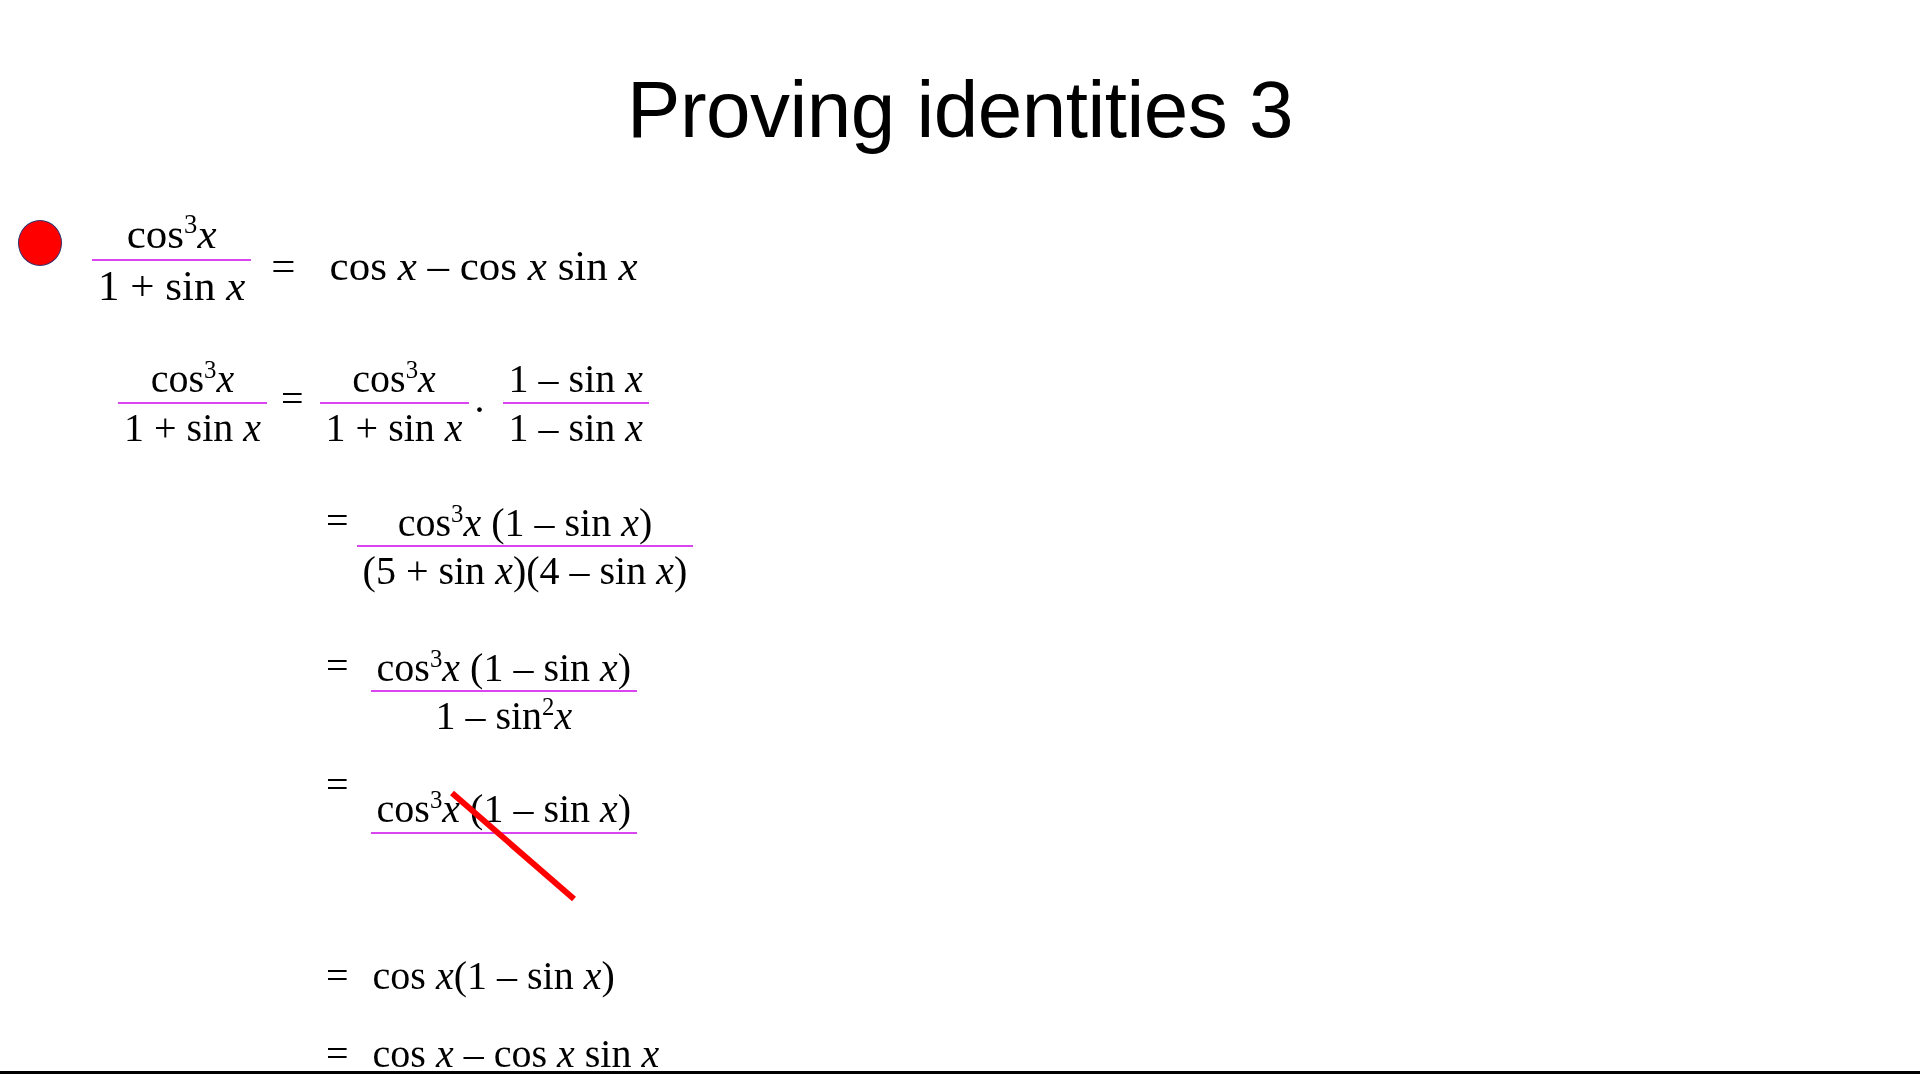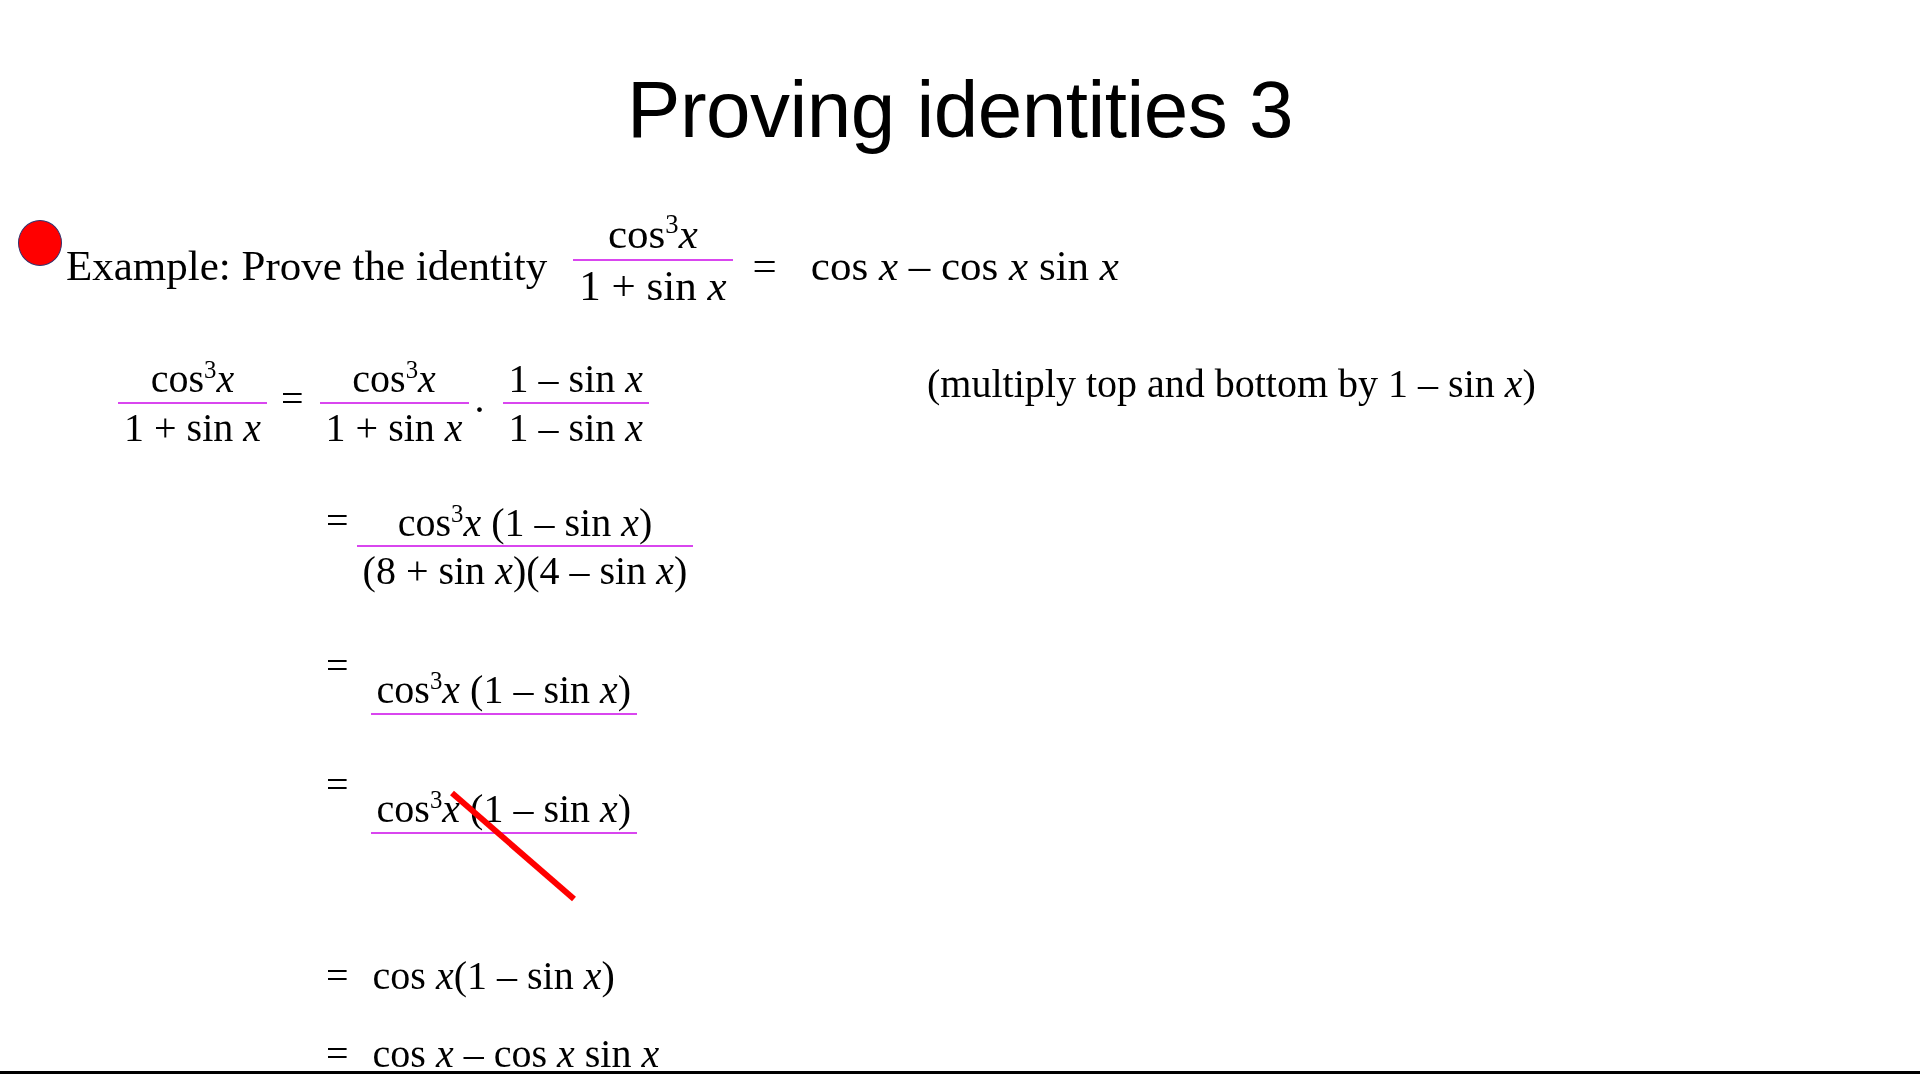--- a/index.html
+++ b/index.html
@@ -131,54 +131,52 @@
 </head>
 <body>
 
 <div class="slide" style="background: rgb(255, 255, 255);">
 
   <div class="slide-title">Proving identities 3</div>
 
   <div class="bullet-row">
     <div class="bullet-dot" style="background: rgb(255, 0, 0);"></div>
     <div class="bullet-text math">
-      <span>Example: Prove the identity</span><span style="display:inline-block;width:26px;"></span><span class="frac inline-frac" style="vertical-align:-20px;">
+      <span style="display:inline-block;width:26px;"></span><span class="frac inline-frac" style="vertical-align:-20px;">
           <span class="num"><span>cos</span><span class="sup">3</span><span class="var">x</span></span>
           <span class="den"><span>1 + sin </span><span class="var">x</span></span>
         </span><span style="display:inline-block;width:20px;"></span><span class="eq-sign">=</span><span style="display:inline-block;width:34px;"></span><span><span>cos </span><span class="var">x</span><span> – </span><span>cos </span><span class="var">x</span><span> sin </span><span class="var">x</span></span>
     </div>
   </div>
 
   <div class="eq-row math" style="left:118px; top:358px;">
     <span class="frac inline-frac">
       <span class="num"><span>cos</span><span class="sup">3</span><span class="var">x</span></span>
       <span class="den"><span>1 + sin </span><span class="var">x</span></span>
     </span><span style="display:inline-block;width:14px;"></span><span class="eq-sign">=</span><span style="display:inline-block;width:16px;"></span><span class="frac inline-frac">
       <span class="num"><span>cos</span><span class="sup">3</span><span class="var">x</span></span>
       <span class="den"><span>1 + sin </span><span class="var">x</span></span>
     </span><span style="display:inline-block;width:6px;"></span><span class="eq-sign" style="vertical-align:0px;">.</span><span style="display:inline-block;width:18px;"></span><span class="frac inline-frac">
       <span class="num"><span>1 – sin </span><span class="var">x</span></span>
       <span class="den"><span>1 – sin </span><span class="var">x</span></span>
     </span>
   </div>
 
-  <div class="note math" style="left:927px; top:360px;">
-    <span>(multiply top and bottom by 1 – sin </span><span class="var">x</span><span>)</span>
-  </div>
 
   <div class="eq-row math" style="left:326px; top:500px;">
     <span class="eq-sign" style="vertical-align:22px;">=</span><span style="display:inline-block;width:8px;"></span><span class="frac inline-frac">
       <span class="num"><span>cos</span><span class="sup">3</span><span class="var">x</span><span> (1 – sin </span><span class="var">x</span><span>)</span></span>
-      <span class="den"><span>(8 + sin </span><span class="var">x</span><span>)(4 – sin </span><span class="var">x</span><span>)</span></span>
+      <span class="den"><span>(5 + sin </span><span class="var">x</span><span>)(4 – sin </span><span class="var">x</span><span>)</span></span>
     </span>
   </div>
 
   <div class="eq-row math" style="left:326px; top:645px;">
     <span class="eq-sign" style="vertical-align:22px;">=</span><span style="display:inline-block;width:22px;"></span><span class="frac inline-frac">
       <span class="num"><span>cos</span><span class="sup">3</span><span class="var">x</span><span> (1 – sin </span><span class="var">x</span><span>)</span></span>
+      <span class="den"><span>1 – sin</span><span class="sup">2</span><span class="var">x</span></span>
     </span>
   </div>
 
   <div class="eq-row math" style="left:326px; top:764px;">
     <span class="eq-sign" style="vertical-align:22px;">=</span><span style="display:inline-block;width:22px;"></span><span class="frac inline-frac">
       <span class="num"><span>cos</span><span class="sup">3</span><span class="var">x</span><span> (1 – sin </span><span class="var">x</span><span>)</span></span>
     </span>
   </div>
 
   <div class="eq-row math" style="left:326px; top:955px;">

